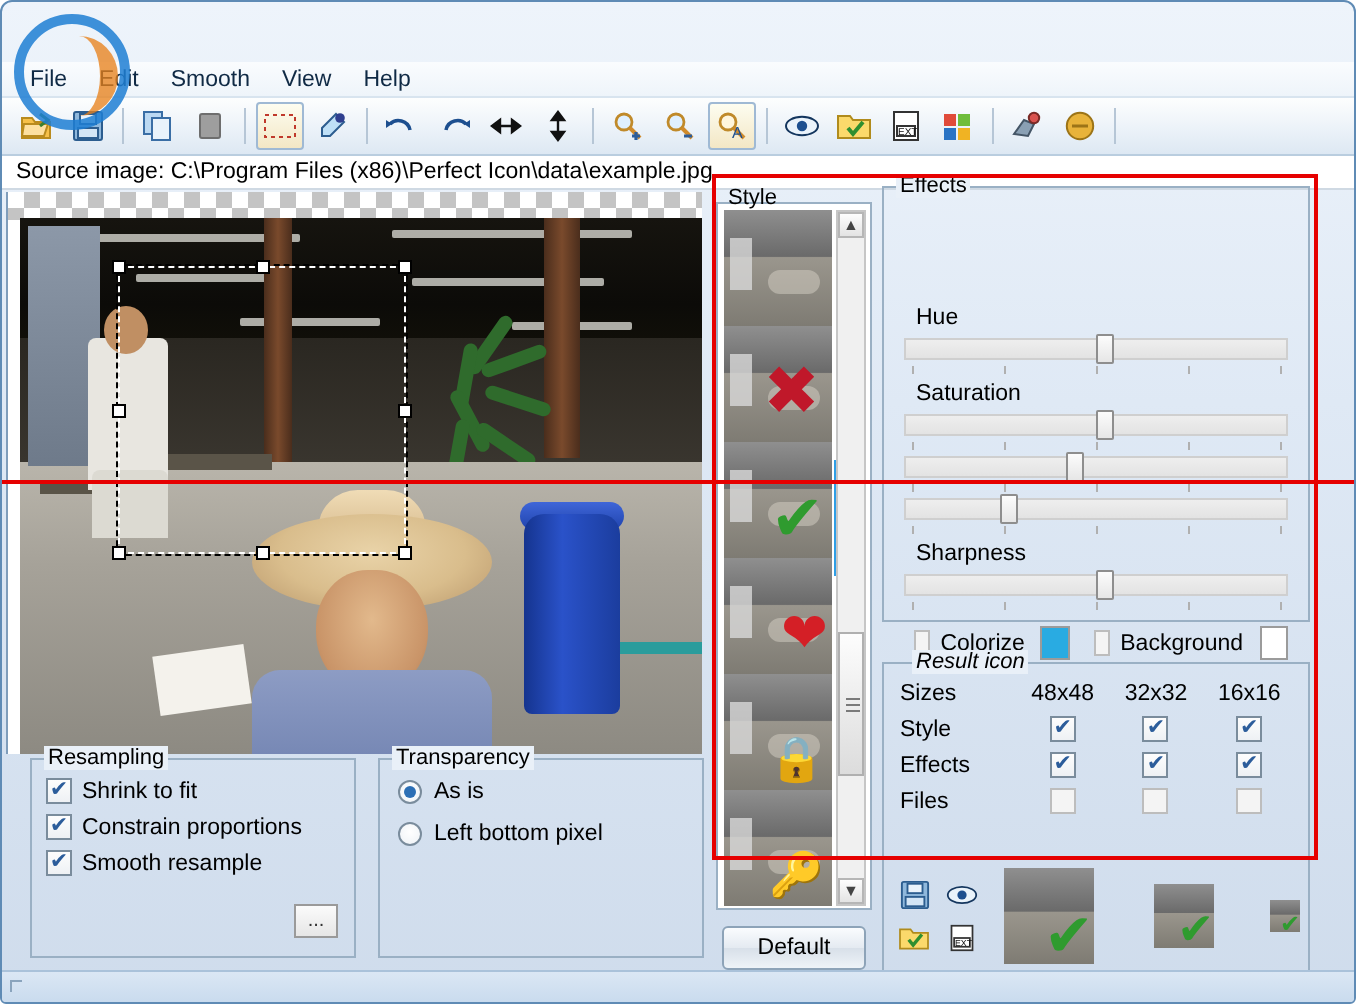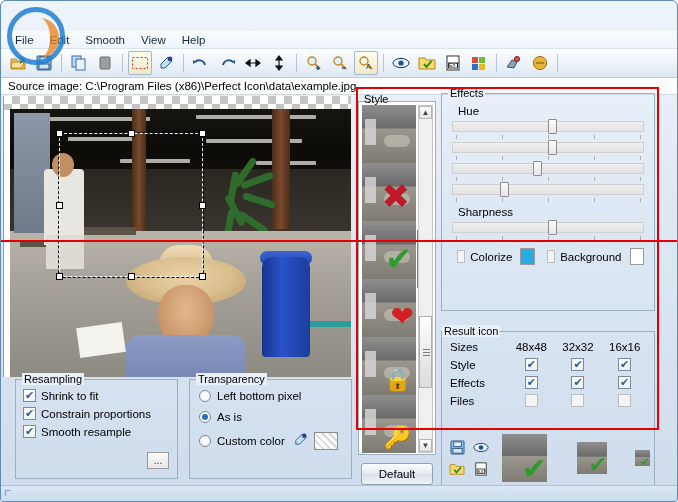--- a/index.html
+++ b/index.html
@@ -246,21 +246,21 @@
              box-shadow:0 3px 0 #7a7a7a, 0 6px 0 #7a7a7a; }
   .blue-mark {
     position:absolute; left:58px; top:128px; width:4px; height:58px; background:#2e9ee6;
   }
 
   
   #effects {
     position:absolute; left:440px; top:92px; width:214px; height:218px;
     border:1px solid #9ab0c4;
   }
-  #effects .inner { position:relative; padding:8px 10px 0 10px; }
+  #effects .inner { position:relative; padding:8px 10px 0 10px;margin-top:48px; }
   .sl-label { font-size:11.5px; color:#000; margin:3px 0 2px 6px; }
   .sl-label u { text-decoration:underline; }
   .slider { position:relative; height:14px; margin:0 0 2px 0; }
   .sl-track {
     position:absolute; left:0; top:2px; width:100%; height:11px;
     background:linear-gradient(180deg,#eeeeee,#e3e3e3);
     border:1px solid #cfcfcf;
   }
   .sl-thumb {
     position:absolute; top:0; width:9px; height:15px;
@@ -608,20 +608,21 @@
         <div class="sl-thumb" style="left:50%;"></div>
       </div>
       <div class="sl-ticks">
           <i style="left:2%"></i>
           <i style="left:26%"></i>
           <i style="left:50%"></i>
           <i style="left:74%"></i>
           <i style="left:98%"></i>
         </div>
 
+      <div class="sl-label">Saturation</div>
       <div class="slider">
         <div class="sl-track"></div>
         <div class="sl-thumb" style="left:50%;"></div>
       </div>
       <div class="sl-ticks">
           <i style="left:2%"></i>
           <i style="left:26%"></i>
           <i style="left:50%"></i>
           <i style="left:74%"></i>
           <i style="left:98%"></i>
@@ -669,21 +670,21 @@
         <span class="cb-text">Colorize</span>
         <span class="swatch" style="background:#29ABE2;"></span>
         <span class="chk dis" style="margin-left:12px;"></span>
         <span class="cb-text">Background</span>
         <span class="swatch" style="background:#FFFFFF;"></span>
       </div>
     </div>
   </div>
 
   <div id="result">
-    <div class="grp-label" style="left:0; top:-7px; background:#e9f0f8;">Result icon</div>
+    <div class="grp-label" style="left:14px; top:-7px; background:#e9f0f8;font-style:italic;">Result icon</div>
 
     <div class="res-grid">
       <div class="res-rowlabel">Sizes</div>
       <div class="res-size">48x48</div>
       <div class="res-size">32x32</div>
       <div class="res-size">16x16</div>
 
       <div class="res-rowlabel">Style</div>
       <div class="res-cell">
           <span class="chk">✔</span>
@@ -780,37 +781,26 @@
         <span class="rs-text">Smooth resample</span>
       </div>
       <div class="dots-btn">...</div>
     </div>
   </div>
 
   <div id="transparency">
     <div class="grp-label" style="left:6px; top:-7px; background:#e9f0f8;">Transparency</div>
     <div class="inner">
       <div class="tr-row">
+        <span class="radio on"></span>
+        <span class="tr-text">As is</span>
+      </div>
+      <div class="tr-row">
         <span class="radio"></span>
         <span class="tr-text">Left bottom pixel</span>
-      </div>
-      <div class="tr-row">
-        <span class="radio on"></span>
-        <span class="tr-text">As is</span>
-      </div>
-      <div class="tr-row">
-        <span class="radio"></span>
-        <span class="tr-text">Custom color</span>
-        <span class="eyedrop">
-          <svg width="15" height="15" viewBox="0 0 16 16">
-              <path d="M10 2l4 4-7 7H3v-4z" fill="#bfe0f7" stroke="#2c5d8f"></path>
-              <circle cx="12" cy="4" r="2.4" fill="#2f3f8f"></circle>
-            </svg>
-        </span>
-        <span class="hatch"></span>
       </div>
     </div>
   </div>
 
   <div id="defaultBtn">Default</div>
 
   <div class="red-rect"></div>
   <div class="red-hline"></div>
 
   <div class="wm wm-ring"></div>

